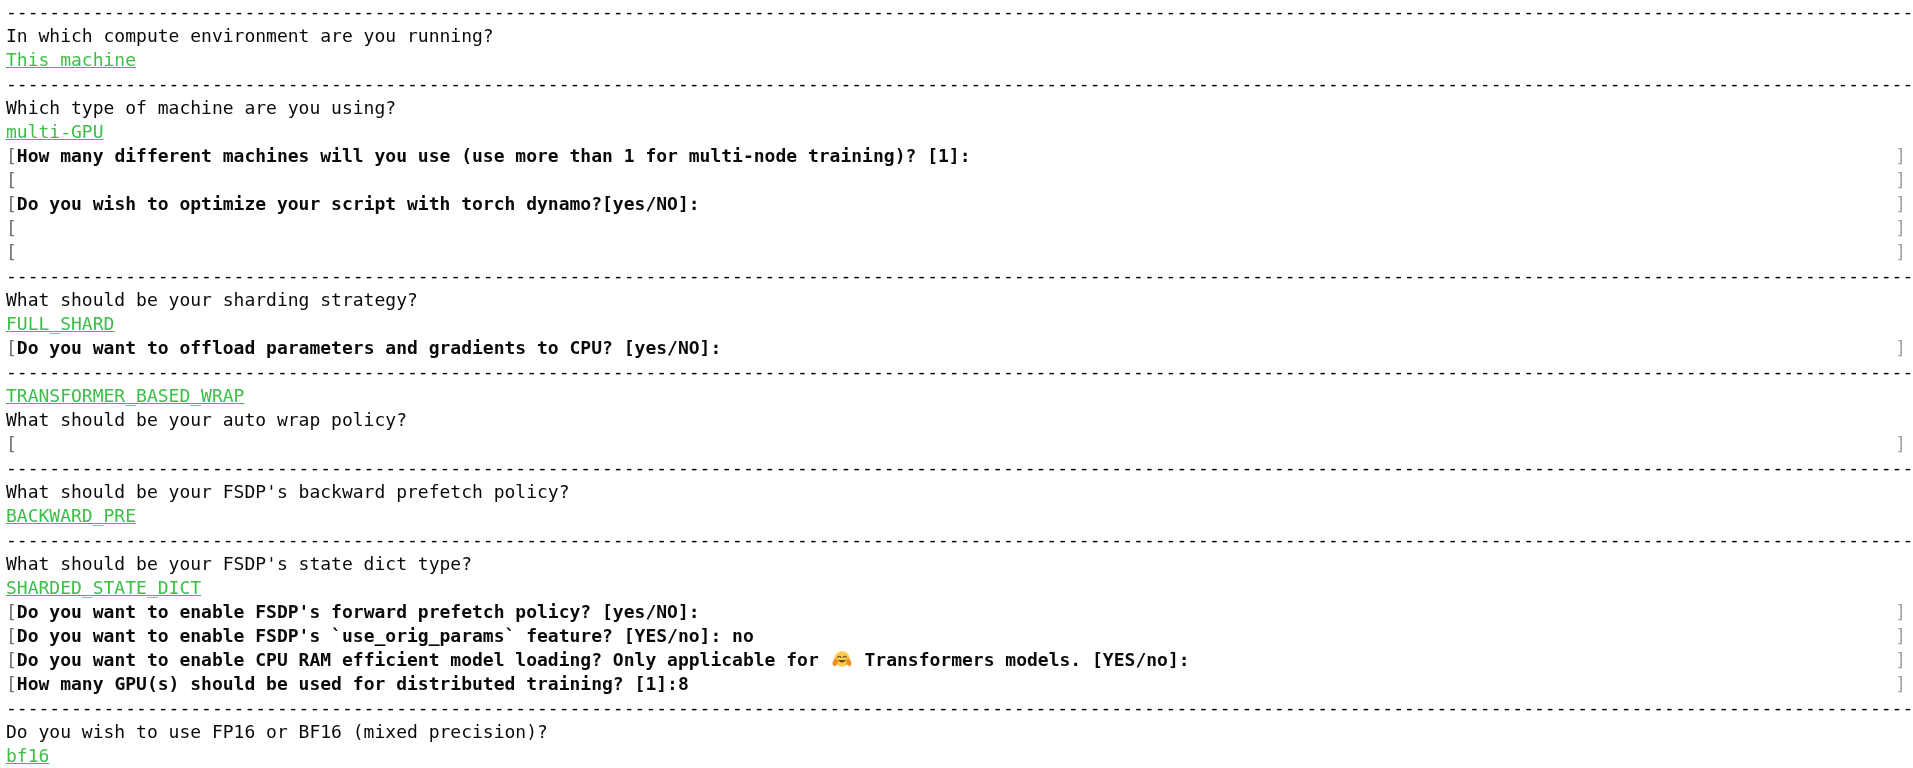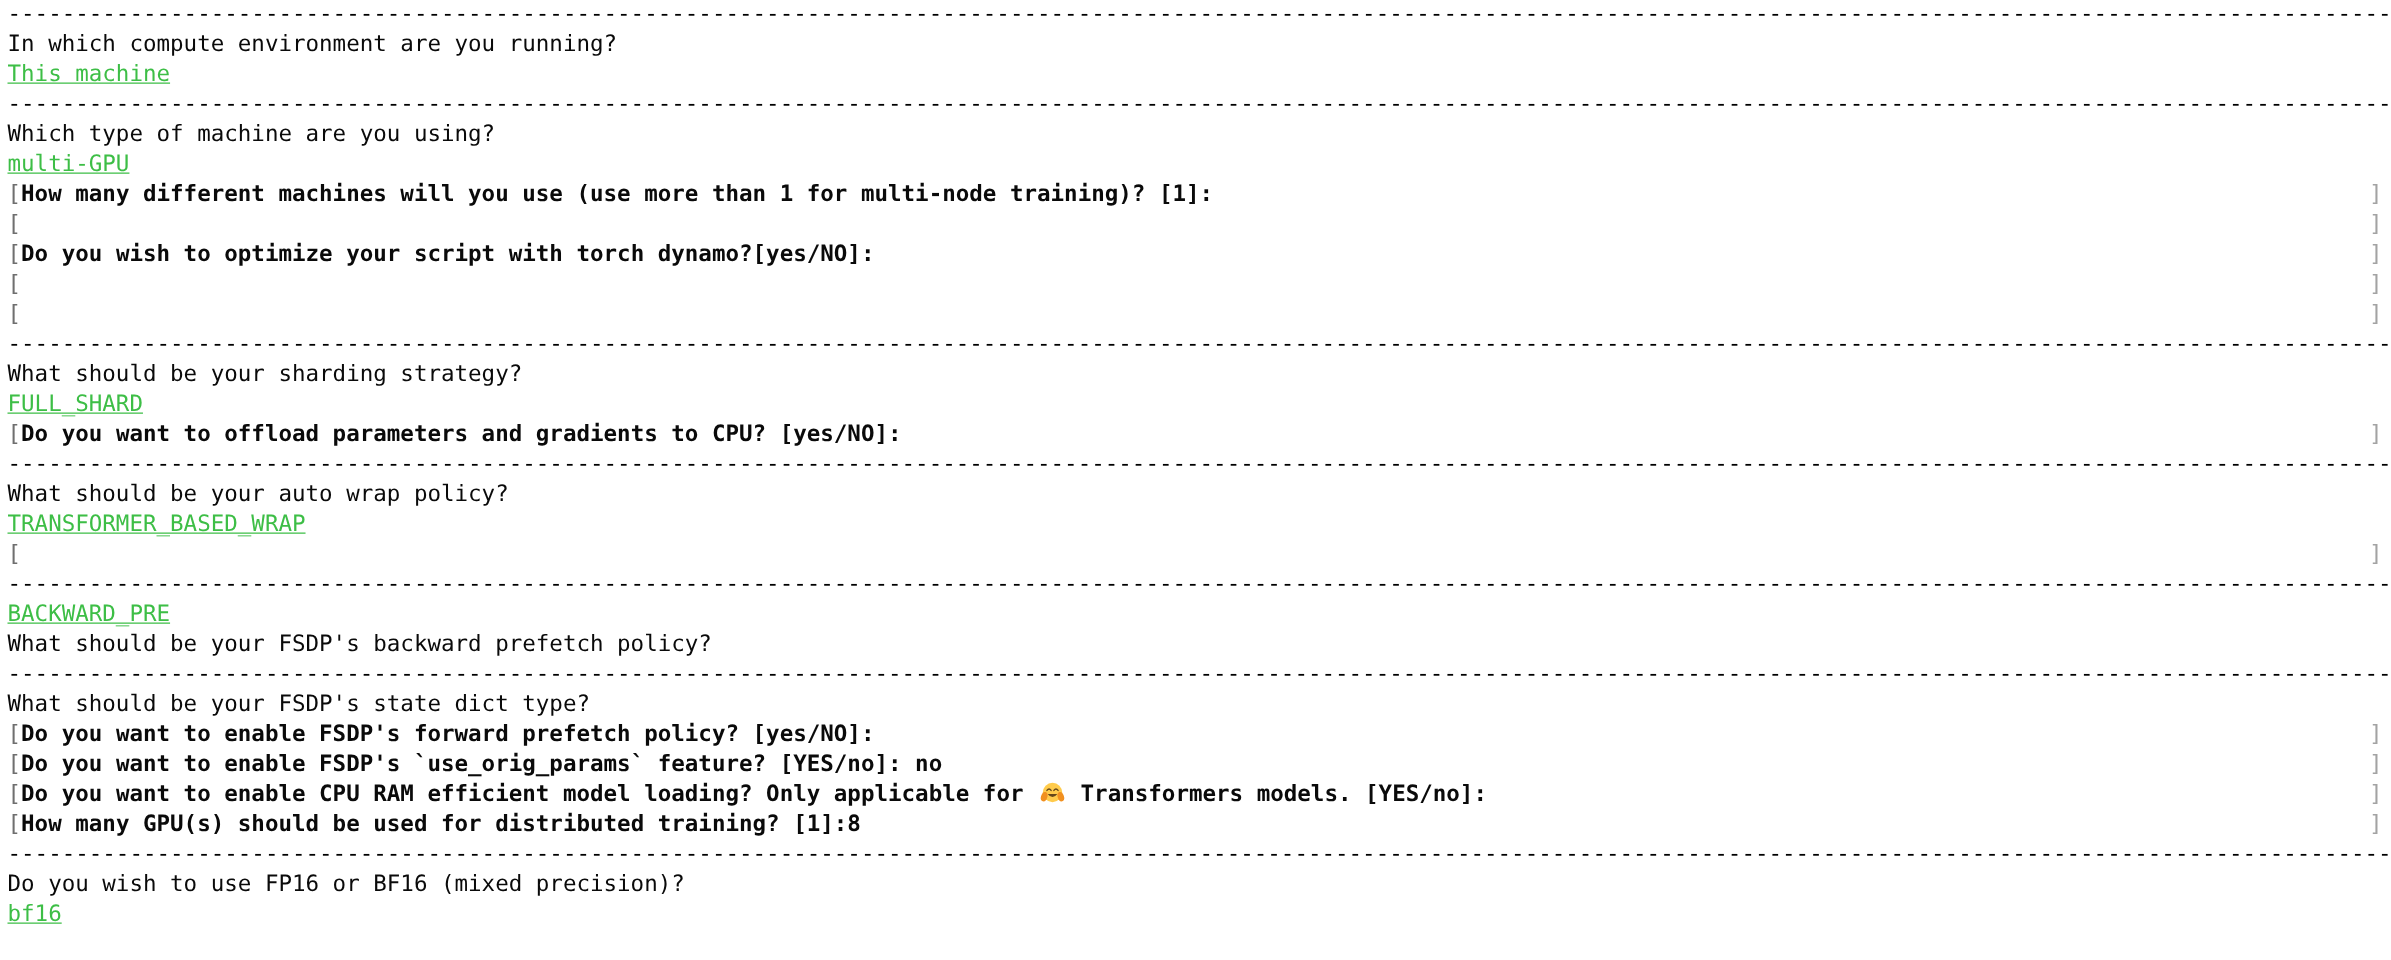--- a/index.html
+++ b/index.html
@@ -60,28 +60,29 @@
     <div class="line p"><span class="lb">[</span><span class="ptext"><span>How many different machines will you use (use more than 1 for multi-node training)? [1]:</span></span><span class="spacer"></span><span class="rb">]</span></div>
     <div class="line p"><span class="lb">[</span><span class="spacer"></span><span class="rb">]</span></div>
     <div class="line p"><span class="lb">[</span><span class="ptext"><span>Do you wish to optimize your script with torch dynamo?[yes/NO]:</span></span><span class="spacer"></span><span class="rb">]</span></div>
     <div class="line p"><span class="lb">[</span><span class="spacer"></span><span class="rb">]</span></div>
     <div class="line p"><span class="lb">[</span><span class="spacer"></span><span class="rb">]</span></div>
     <div class="line sep"><span>--------------------------------------------------------------------------------------------------------------------------------------------------------------------------------------------------------</span></div>
     <div class="line q"><span>What should be your sharding strategy?</span></div>
     <div class="line a"><span>FULL_SHARD</span></div>
     <div class="line p"><span class="lb">[</span><span class="ptext"><span>Do you want to offload parameters and gradients to CPU? [yes/NO]:</span></span><span class="spacer"></span><span class="rb">]</span></div>
     <div class="line sep"><span>--------------------------------------------------------------------------------------------------------------------------------------------------------------------------------------------------------</span></div>
+    <div class="line a"><span>TRANSFORMER_BASED_WRAP</span></div>
     <div class="line q"><span>What should be your auto wrap policy?</span></div>
-    <div class="line a"><span>TRANSFORMER_BASED_WRAP</span></div>
     <div class="line p"><span class="lb">[</span><span class="spacer"></span><span class="rb">]</span></div>
     <div class="line sep"><span>--------------------------------------------------------------------------------------------------------------------------------------------------------------------------------------------------------</span></div>
+    <div class="line q"><span>What should be your FSDP's backward prefetch policy?</span></div>
     <div class="line a"><span>BACKWARD_PRE</span></div>
-    <div class="line q"><span>What should be your FSDP's backward prefetch policy?</span></div>
     <div class="line sep"><span>--------------------------------------------------------------------------------------------------------------------------------------------------------------------------------------------------------</span></div>
     <div class="line q"><span>What should be your FSDP's state dict type?</span></div>
+    <div class="line a"><span>SHARDED_STATE_DICT</span></div>
     <div class="line p"><span class="lb">[</span><span class="ptext"><span>Do you want to enable FSDP's forward prefetch policy? [yes/NO]:</span></span><span class="spacer"></span><span class="rb">]</span></div>
     <div class="line p"><span class="lb">[</span><span class="ptext"><span>Do you want to enable FSDP's `use_orig_params` feature? [YES/no]: no</span></span><span class="spacer"></span><span class="rb">]</span></div>
     <div class="line p"><span class="lb">[</span><span class="ptext"><span>Do you want to enable CPU RAM efficient model loading? Only applicable for </span><svg viewBox="0 0 36 36" class="emoji-svg">
           <circle cx="18" cy="18" r="14" fill="#ffcb4c"></circle>
           <path d="M10 15 q3 -4 6 0" stroke="#65471b" stroke-width="2" fill="none" stroke-linecap="round"></path>
           <path d="M20 15 q3 -4 6 0" stroke="#65471b" stroke-width="2" fill="none" stroke-linecap="round"></path>
           <path d="M11 20 q7 9 14 0 z" fill="#65471b"></path>
           <ellipse cx="6" cy="24" rx="4.5" ry="7" fill="#f19020" transform="rotate(18 6 24)"></ellipse>
           <ellipse cx="30" cy="24" rx="4.5" ry="7" fill="#f19020" transform="rotate(-18 30 24)"></ellipse>
         </svg><span> Transformers models. [YES/no]:</span></span><span class="spacer"></span><span class="rb">]</span></div>

